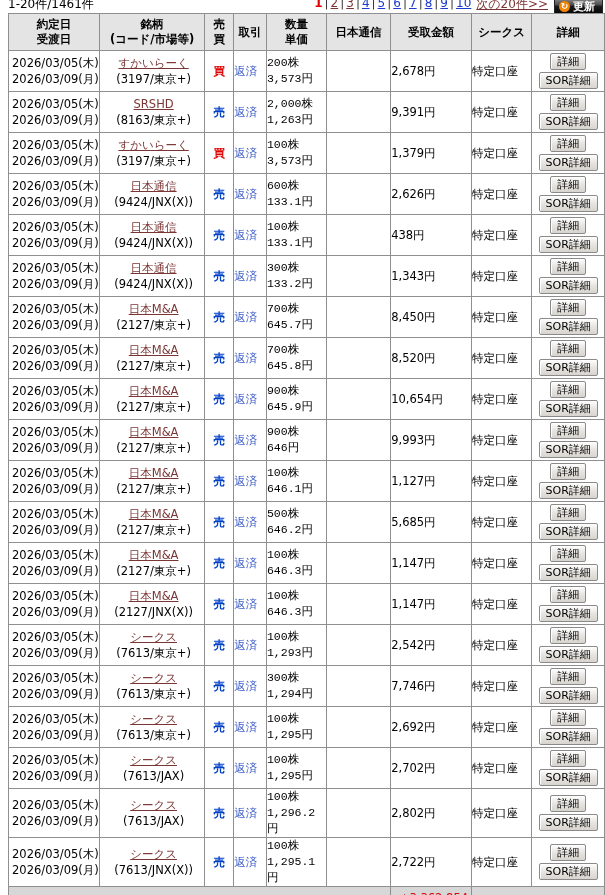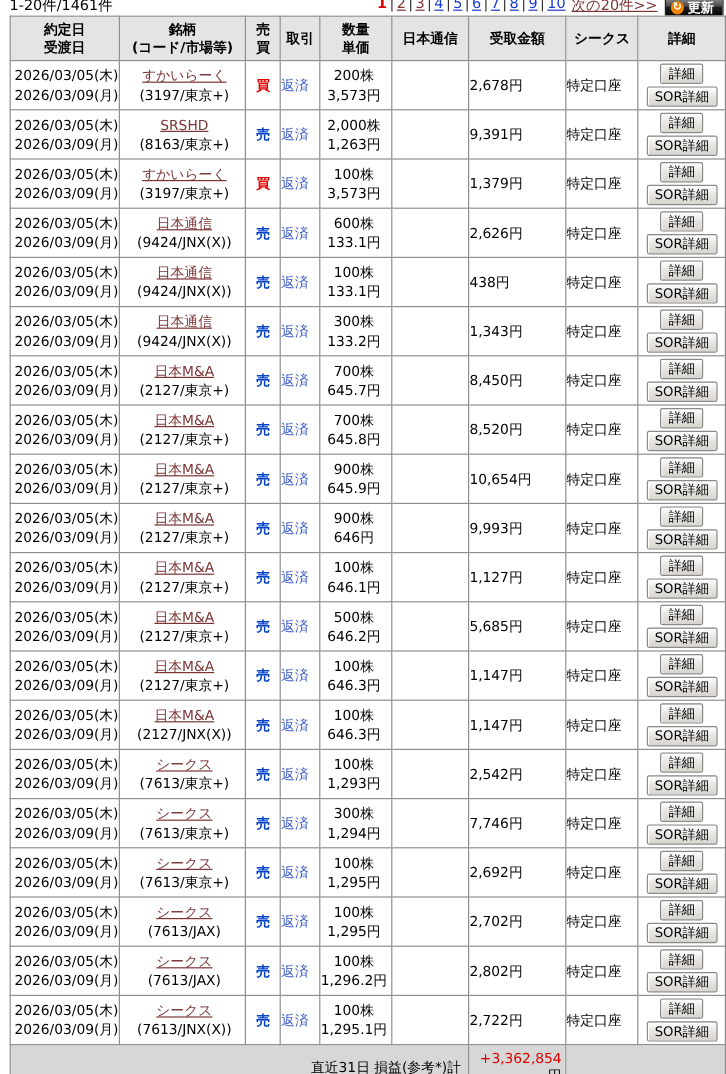--- a/index.html
+++ b/index.html
@@ -40,21 +40,21 @@
   .trades tbody td { height:40px; line-height:16px; padding:0; background:#fff; }
   .c-date { padding-left:3px !important; }
   .c-name { padding-left:3px !important;text-align:center; }
   .stock-link { color:#7b3535; text-decoration:underline; }
   .code-line { color:#000; }
   .c-side { text-align:center; font-weight:bold; }
   .side-buy { color:#e00000; }
   .side-sell { color:#0041c8; }
   .c-trade { }
   .trade-link { color:#3a5bc7; text-decoration:none; }
-  .c-qty { text-align:center; padding-right:3px !important; }
+  .c-qty { text-align:left; padding-right:3px !important;font-family:Liberation Mono, monospace; }
   .c-pay { text-align:right; padding-right:3px !important; }
   .c-recv { padding-right:3px !important; }
   .c-acct { }
   .c-detail { text-align:center; }
   .btn {
     display:block; margin:2px auto; height:17px; line-height:14px; font-size:11px; padding:0 6px;
     font-family:inherit; color:#000; cursor:pointer;
     background:linear-gradient(#fefefe, #e7e5e1 50%, #d8d5cf); border:1px solid #8a8a8a; border-radius:2px;
     box-shadow:inset 1px 1px 0 #fff;
   }

